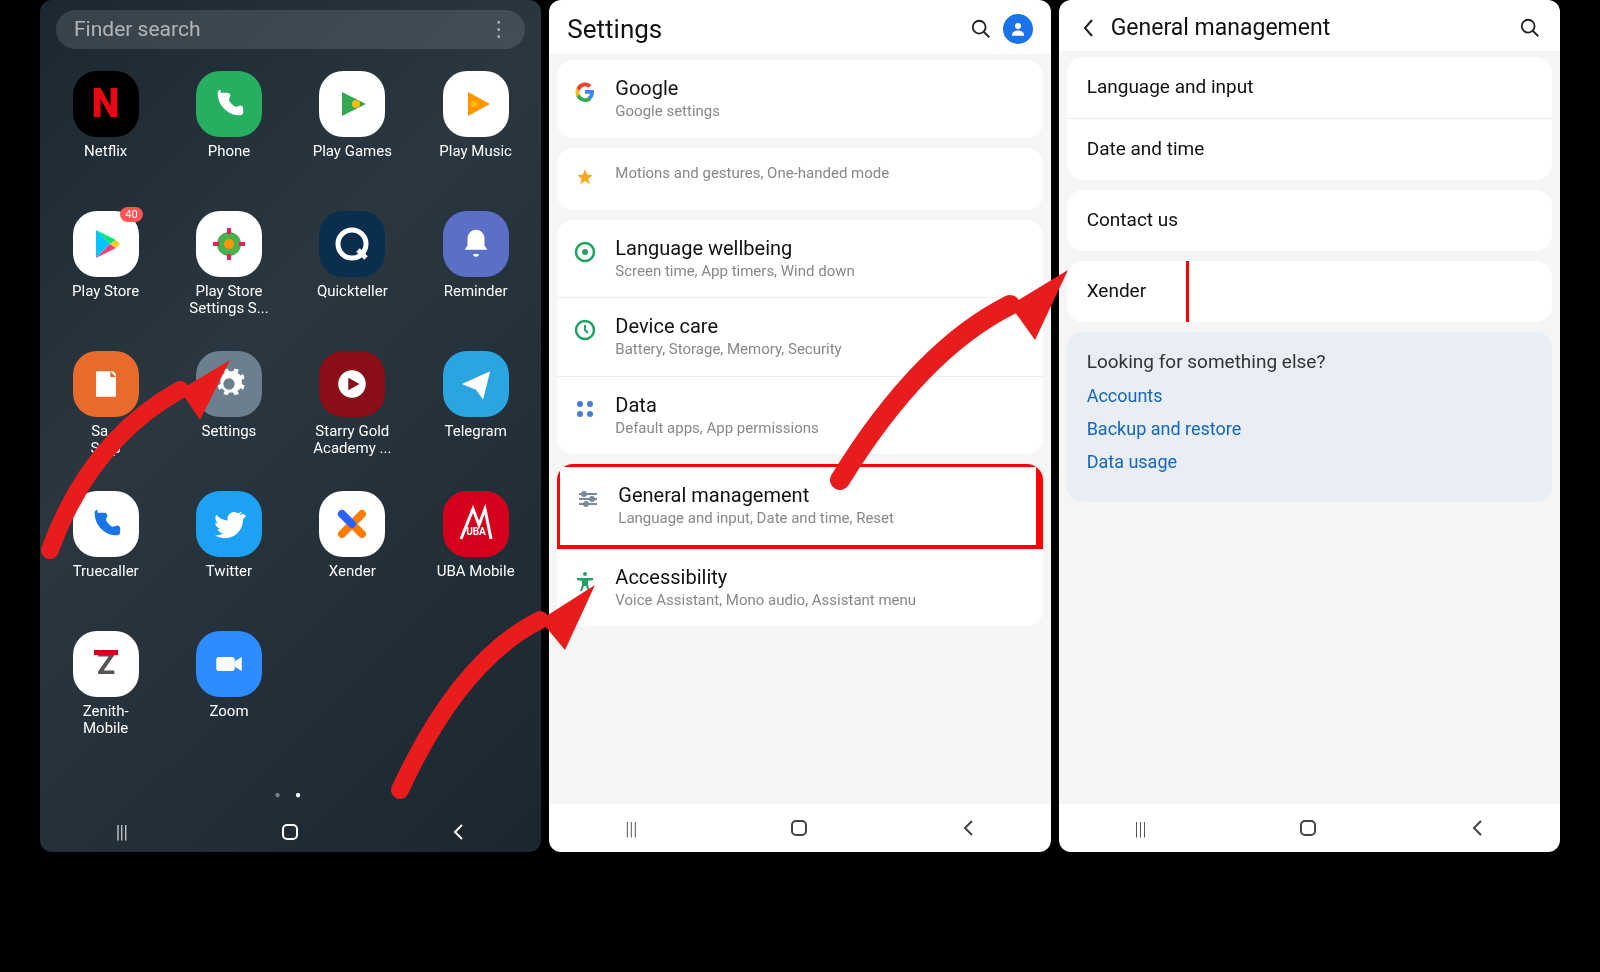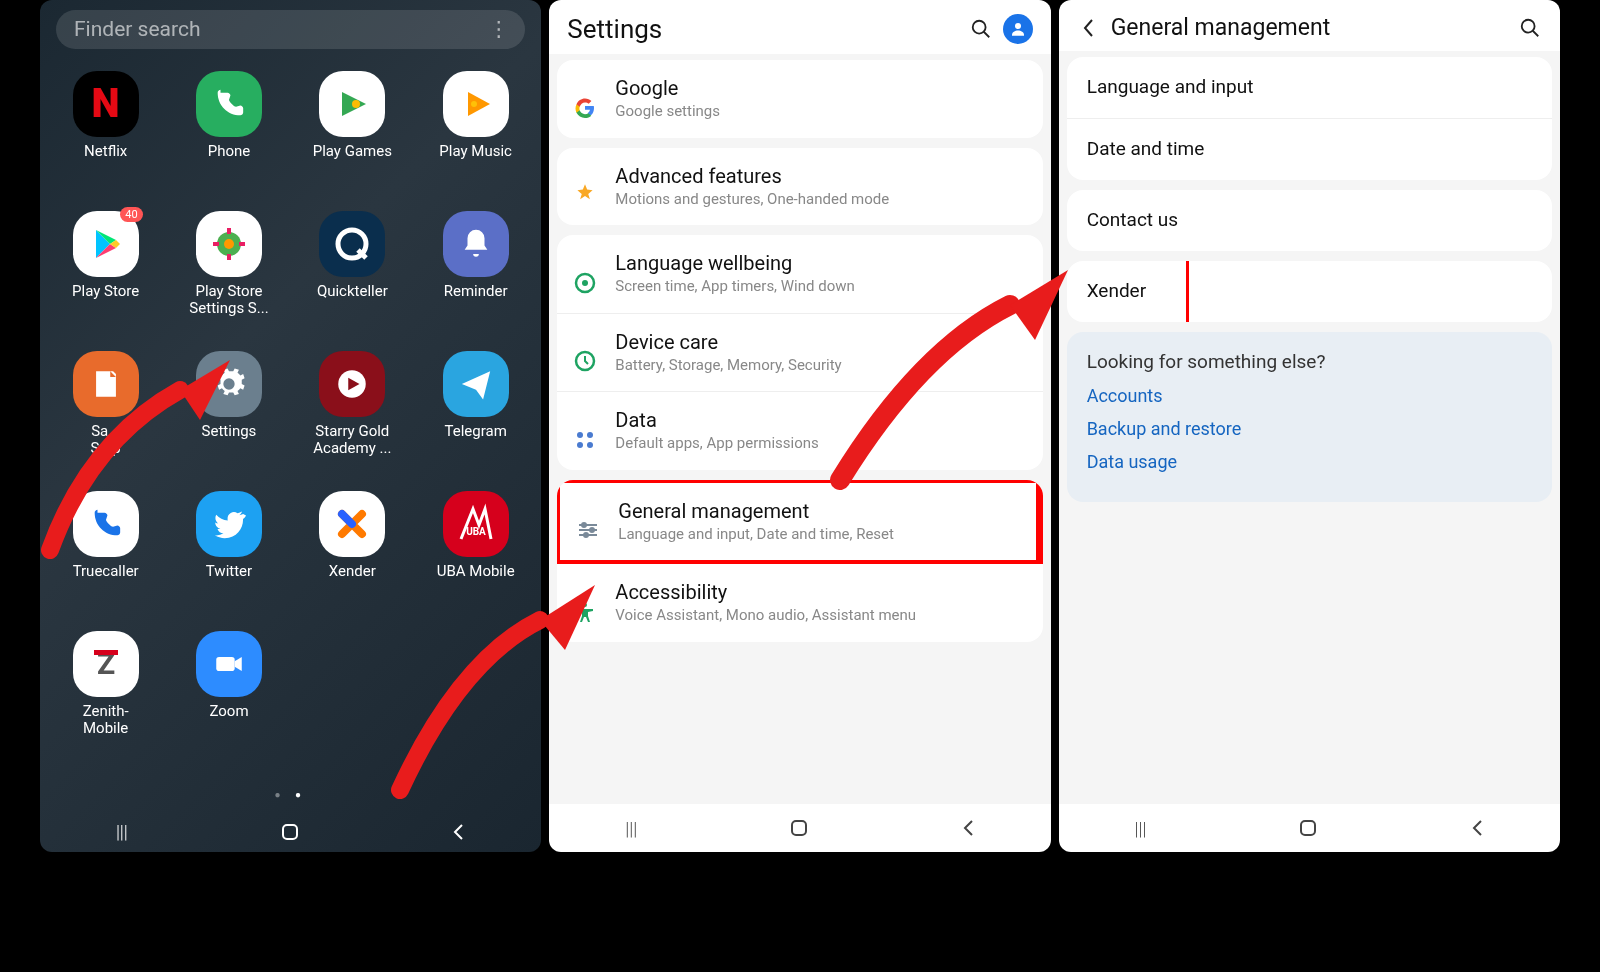--- a/index.html
+++ b/index.html
@@ -21,21 +21,21 @@
   .phone.dark .nav-icon { color:#fff; }
   .nav-icon { color:#444; font-size:18px; font-weight:300; }
   
   .hdr { display:flex; align-items:center; padding:14px 18px 10px; gap:10px; }
   .hdr-title { font-size:26px; flex:1; color:#111; }
   .hdr-title.small { font-size:23px; }
   .hdr-ic { width:24px; height:24px; display:flex; align-items:center; justify-content:center; color:#222; }
   .avatar { width:30px; height:30px; border-radius:50%; background:#1a73e8; display:flex; align-items:center; justify-content:center; color:#fff; font-size:18px; }
   .scroll { flex:1; background:#f5f5f5; padding:6px 8px; overflow:hidden; }
   .card { background:#fff; border-radius:16px; margin-bottom:10px; overflow:hidden; }
-  .row { display:flex; align-items:flex-end; padding:16px 14px; gap:16px; border-bottom:1px solid #eee; position:relative; }
+  .row { display:flex; align-items:flex-start; padding:16px 14px; gap:16px; border-bottom:1px solid #eee; position:relative; }
   .row:last-child { border-bottom:none; }
   .row-ic { width:28px; height:28px; flex-shrink:0; display:flex; align-items:center; justify-content:center; margin-top:2px;}
   .row-txt { flex:1; }
   .row-title { font-size:20px; color:#111; margin-bottom:2px; }
   .row-sub { font-size:15px; color:#888; line-height:1.3; }
   .row.noicon { padding:18px 20px; }
   .row.noicon .row-title { font-size:19px; }
   .highlight { border:3px solid #f00; border-right-width:7px; border-bottom-width:4px; }
   .info-card { background:#e8eef4; border-radius:16px; padding:18px 20px; }
   .info-head { font-size:19px; color:#333; margin-bottom:4px; }
@@ -269,21 +269,20 @@
         </div>
       </div>
       <div class="card">
         <div class="row">
           <div class="row-ic">
             <svg width="26" height="26" viewBox="0 0 24 24" fill="#f9a825">
               <path d="M12 2l2 5 5 .5-4 3.5 1.5 5L12 13l-4.5 3 1.5-5-4-3.5 5-.5z"></path>
             </svg>
           </div>
           <div class="row-txt">
-            <div class="row-title">Advanced features</div>
             <div class="row-sub">Motions and gestures, One-handed mode</div>
           </div>
         </div>
       </div>
       <div class="card">
         <div class="row">
           <div class="row-ic">
             <svg width="24" height="24" viewBox="0 0 24 24">
               <circle cx="12" cy="12" r="9" fill="none" stroke="#1ea362" stroke-width="2.5"></circle>
               <circle cx="12" cy="12" r="3" fill="#1ea362"></circle>

